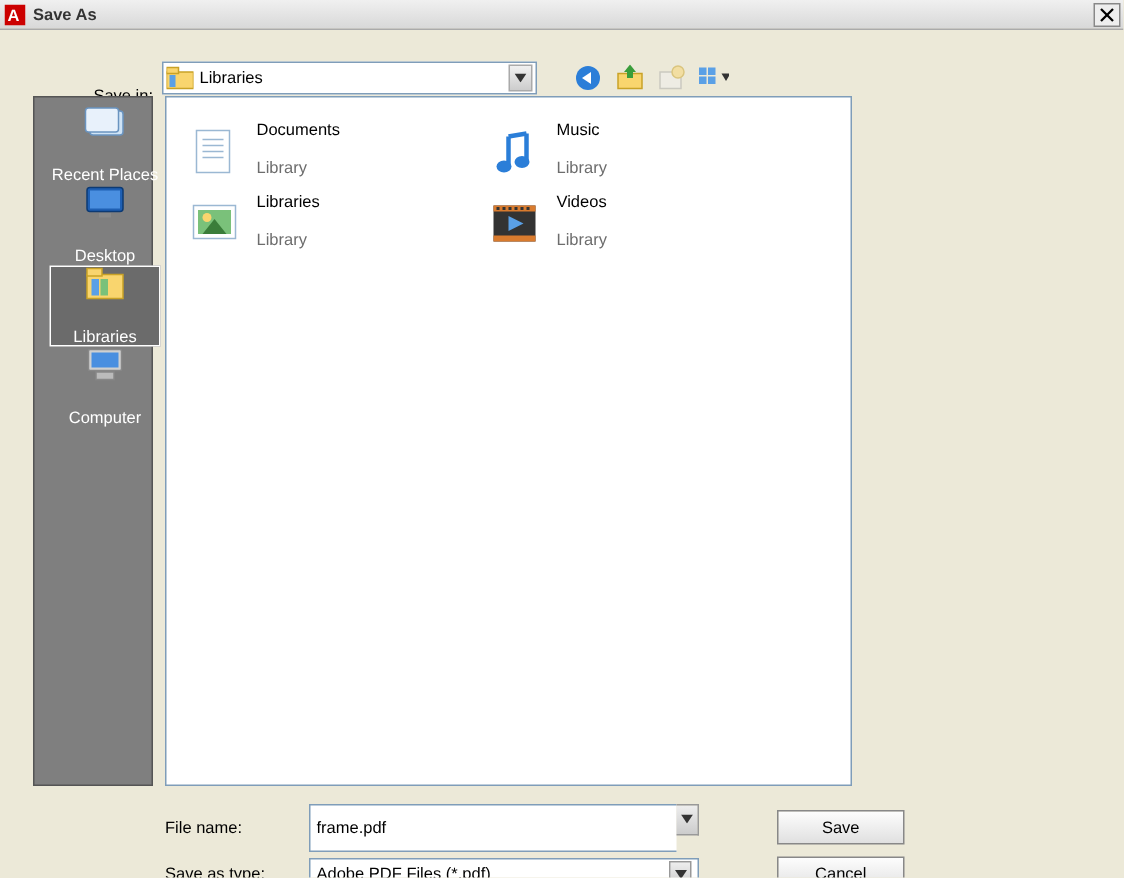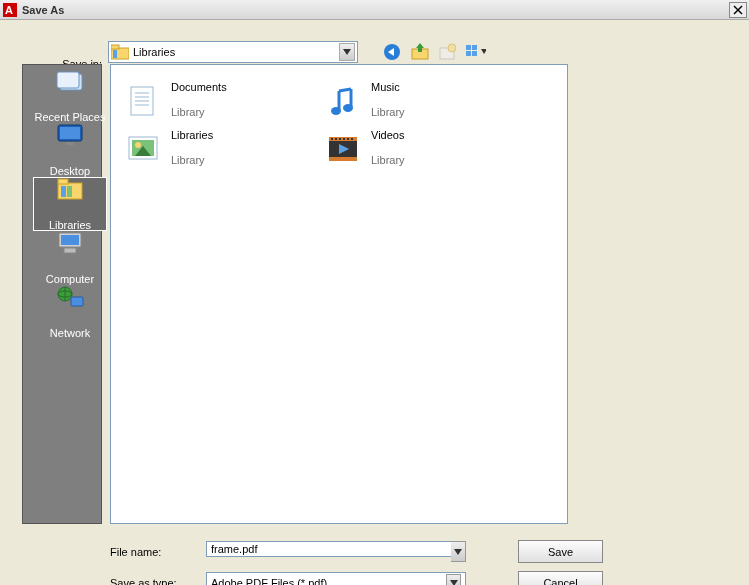--- a/index.html
+++ b/index.html
@@ -30,21 +30,21 @@
 .list-row { display:flex; }
 .list-item { width: 200px; display:flex; align-items:flex-start; gap:8px; padding: 4px 8px; cursor:pointer; }
 .list-item .item-icon { width: 40px; height: 40px; display:flex; align-items:center; justify-content:center; }
 .list-item .item-text .item-name { color:#000; }
 .list-item .item-text .item-sub { color:#6d6d6d;margin-top:13px; }
 
 .settings-btn { position: absolute; top: 320px; right: 44px; width: 105px; height: 23px; background: #f0f0f0; border: 1px solid #aaa; color: #888; cursor: default; }
 
 .footer { position: absolute; top: 520px; left: 110px; width: 480px; display: grid; grid-template-columns: 90px 280px 20px 85px; grid-template-rows: 23px 23px; gap: 8px 6px; align-items: center; }
 .footer-label { }
-.footer-input { height: 16px; border: 1px solid #7f9db9; background:#fff; padding: 0 4px; width: 260px; }
+.footer-input { height: 32px; border: 1px solid #7f9db9; background:#fff; padding: 0 4px; width: 260px; }
 .footer-select { height: 21px; border: 1px solid #7f9db9; background:#fff; display:flex; align-items:center; padding: 0 4px; width:260px; }
 .footer-select .dropdown-arrow { width: 15px; height: 17px; background: linear-gradient(#eee,#ccc); border: 1px solid #999; margin-left:auto; display:flex;align-items:center;justify-content:center; }
 .footer-input-wrap { display:flex; width:260px; }
 .footer-input-wrap .dropdown-arrow { width: 15px; height: 21px; background: linear-gradient(#eee,#ccc); border: 1px solid #999; border-left:0; display:flex;align-items:center;justify-content:center; }
 .action-btn { width: 85px; height: 23px; background: linear-gradient(#fdfdfd,#e0e0e0); border: 1px solid #888; cursor:pointer; }
 </style>
 </head>
 <body>
 
 <div class="titlebar">
@@ -148,31 +148,20 @@
     <div class="sidebar-item">
       <span class="side-icon">
         <svg width="28" height="24">
             <rect x="3" y="2" width="22" height="14" rx="1" fill="#d0d0d0" stroke="#888"></rect>
             <rect x="5" y="4" width="18" height="10" fill="#4a8fe0"></rect>
             <rect x="8" y="17" width="12" height="5" fill="#bbb" stroke="#888"></rect>
           </svg>
       </span>
       <span>Computer</span>
     </div>
-    <div class="sidebar-item">
-      <span class="side-icon">
-        <svg width="28" height="24">
-            <circle cx="9" cy="9" r="7" fill="#3a9d3a" stroke="#2a6d2a"></circle>
-            <ellipse cx="9" cy="9" rx="7" ry="3" fill="none" stroke="#2a6d2a"></ellipse>
-            <line x1="9" y1="2" x2="9" y2="16" stroke="#2a6d2a"></line>
-            <rect x="15" y="12" width="12" height="9" rx="1" fill="#4a8fe0" stroke="#2b5a9e"></rect>
-          </svg>
-      </span>
-      <span>Network</span>
-    </div>
   </div>
 
   <div class="file-list">
     <div class="list-row">
       <div class="list-item">
         <span class="item-icon">
           <svg width="36" height="36">
               <rect x="6" y="4" width="22" height="28" fill="#fff" stroke="#9bb8d3"></rect>
               <line x1="10" y1="10" x2="24" y2="10" stroke="#9bb8d3"></line>
               <line x1="10" y1="14" x2="24" y2="14" stroke="#9bb8d3"></line>

